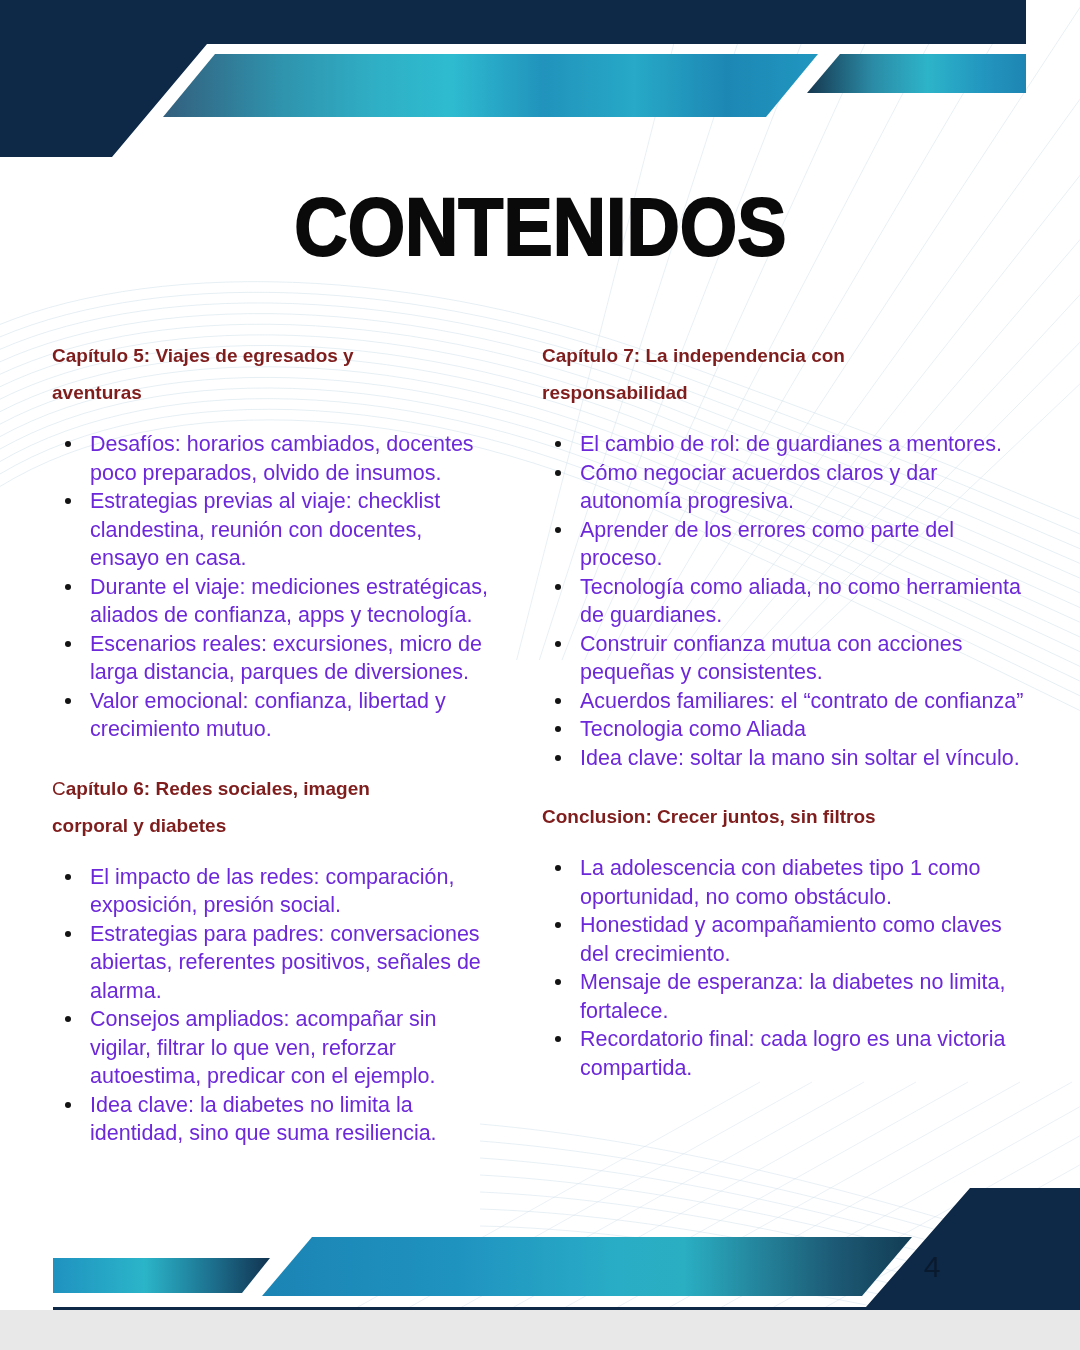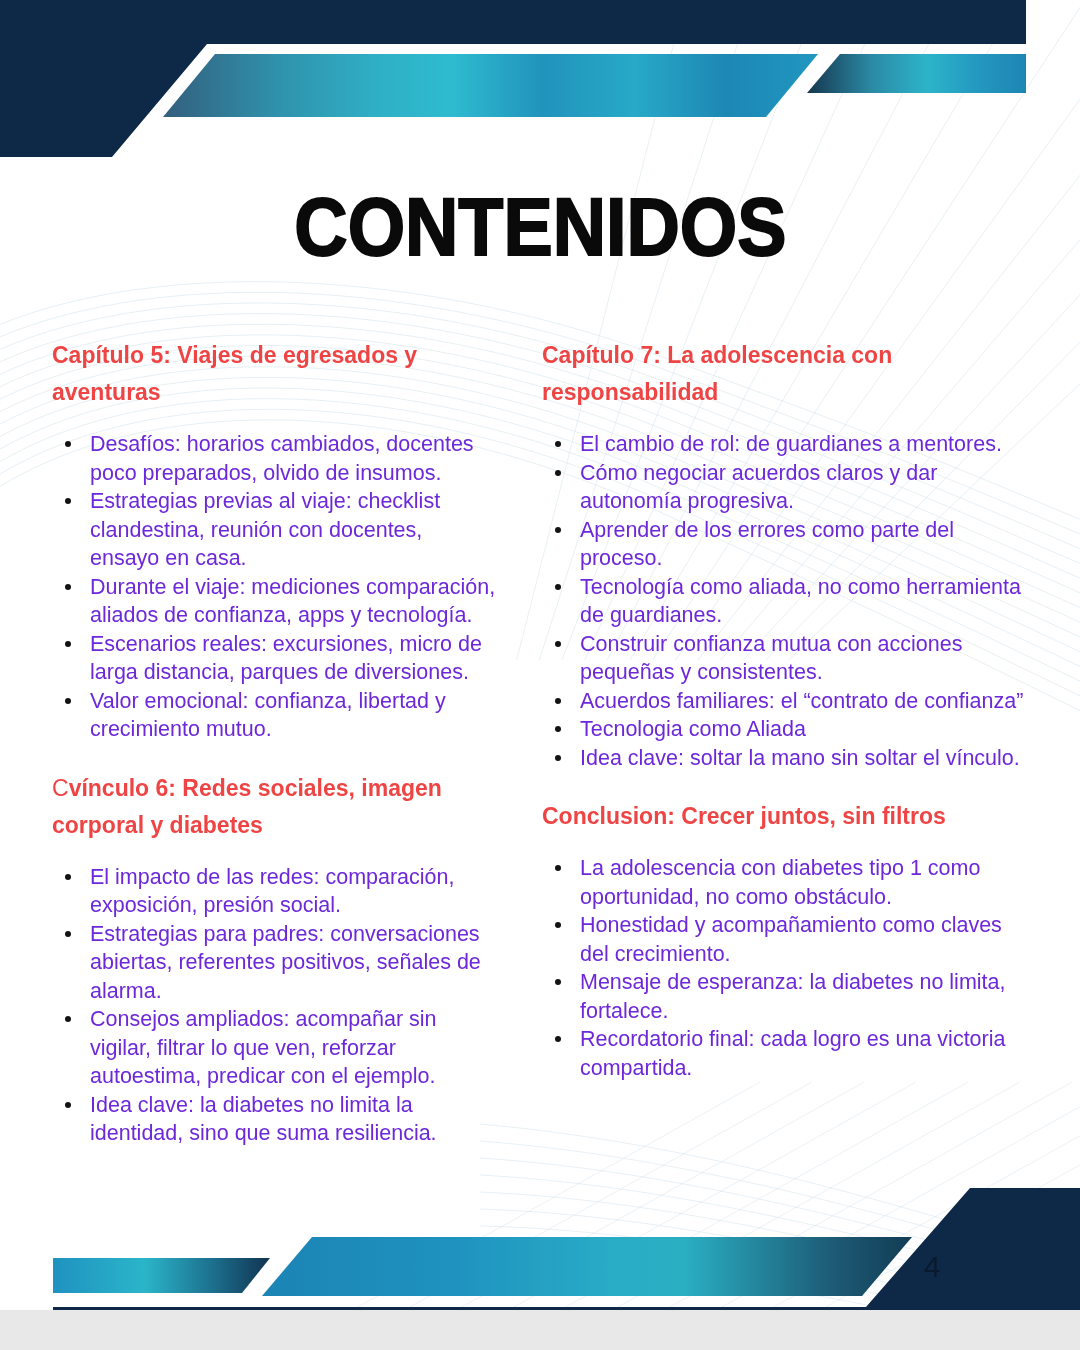--- a/index.html
+++ b/index.html
@@ -44,21 +44,21 @@
   .title{
     display:inline-block;font-size:82px;font-weight:900;color:#0a0a0a;letter-spacing:0;
     transform:scaleX(.9);transform-origin:center;
     -webkit-text-stroke:2px #0a0a0a;line-height:1;
   }
   
   .col{position:absolute;top:337px;z-index:2;}
   .col-left{left:52px;width:462px;}
   .col-right{left:542px;width:498px;}
   .section + .section{margin-top:26px;}
-  .sec-h{margin:0;font-size:23px;line-height:37px;font-weight:700;color:#ef4444;}
+  .sec-h{margin:0;font-size:19px;line-height:37px;font-weight:700;color:#7f1d1d;}
   .h-lead{font-weight:400;}
   .h-rest{white-space:pre-line;}
   .sec-list{list-style:none;margin:19px 0 0 0;padding:0;}
   .sec-list li{
     position:relative;padding-left:38px;font-size:21.5px;line-height:28.5px;
     white-space:pre-line;color:#6d28d9;
   }
   .sec-list li::before{
     content:"";position:absolute;left:13px;top:11px;width:6px;height:6px;border-radius:50%;background:#131313;
   }
@@ -137,49 +137,49 @@
   <div class="col col-left">
     <section class="section">
       <h2 class="sec-h"><span class="h-lead"></span><span class="h-rest">Capítulo 5: Viajes de egresados y
 aventuras</span></h2>
       <ul class="sec-list">
         <li>Desafíos: horarios cambiados, docentes
 poco preparados, olvido de insumos.</li>
         <li>Estrategias previas al viaje: checklist
 clandestina, reunión con docentes,
 ensayo en casa.</li>
-        <li>Durante el viaje: mediciones comparación,
+        <li>Durante el viaje: mediciones estratégicas,
 aliados de confianza, apps y tecnología.</li>
         <li>Escenarios reales: excursiones, micro de
 larga distancia, parques de diversiones.</li>
         <li>Valor emocional: confianza, libertad y
 crecimiento mutuo.</li>
       </ul>
     </section>
     <section class="section">
-      <h2 class="sec-h"><span class="h-lead">C</span><span class="h-rest">vínculo 6: Redes sociales, imagen
+      <h2 class="sec-h"><span class="h-lead">C</span><span class="h-rest">apítulo 6: Redes sociales, imagen
 corporal y diabetes</span></h2>
       <ul class="sec-list">
         <li>El impacto de las redes: comparación,
 exposición, presión social.</li>
         <li>Estrategias para padres: conversaciones
 abiertas, referentes positivos, señales de
 alarma.</li>
         <li>Consejos ampliados: acompañar sin
 vigilar, filtrar lo que ven, reforzar
 autoestima, predicar con el ejemplo.</li>
         <li>Idea clave: la diabetes no limita la
 identidad, sino que suma resiliencia.</li>
       </ul>
     </section>
   </div>
 
   <div class="col col-right">
     <section class="section">
-      <h2 class="sec-h"><span class="h-lead"></span><span class="h-rest">Capítulo 7: La adolescencia con
+      <h2 class="sec-h"><span class="h-lead"></span><span class="h-rest">Capítulo 7: La independencia con
 responsabilidad</span></h2>
       <ul class="sec-list">
         <li>El cambio de rol: de guardianes a mentores.</li>
         <li>Cómo negociar acuerdos claros y dar
 autonomía progresiva.</li>
         <li>Aprender de los errores como parte del
 proceso.</li>
         <li>Tecnología como aliada, no como herramienta
 de guardianes.</li>
         <li>Construir confianza mutua con acciones

